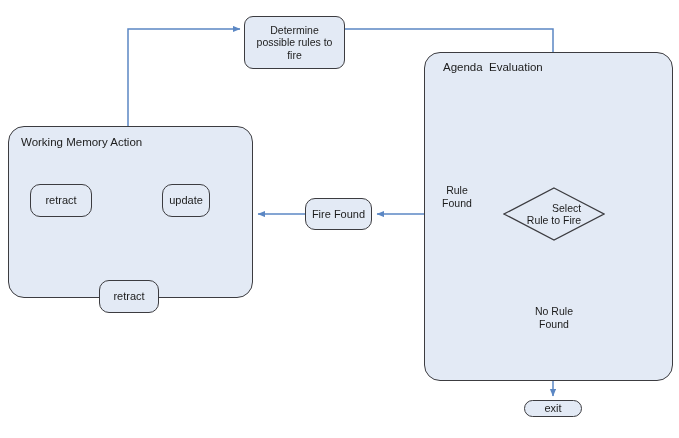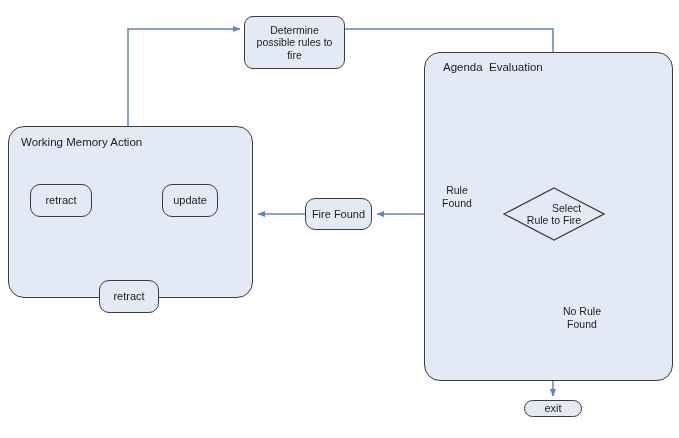--- a/index.html
+++ b/index.html
@@ -87,21 +87,21 @@
   }
   #insert-box {
     left: 30px;
     top: 184px;
     width: 62px;
     height: 33px;
   }
   #update-box {
     left: 162px;
     top: 184px;
-    width: 56px;
+    width: 48px;
     height: 33px;
     text-align: center;
   }
   #retract-box {
     left: 99px;
     top: 236px;
     width: 60px;
     height: 33px;
     margin-top: 44px;
   }
@@ -148,21 +148,21 @@
     text-align: center;
     line-height: 1.2;
     white-space: pre-line;
   }
   #label-rule-found {
     left: 430px;
     top: 184px;
     width: 54px;
   }
   #label-no-rule-found {
-    left: 552px;
+    left: 524px;
     top: 305px;
     width: 60px;
   }
 </style>
 </head>
 <body>
 
 <div id="canvas">
 
   <svg id="wires" viewBox="0 0 679 438" xmlns="http://www.w3.org/2000/svg">

